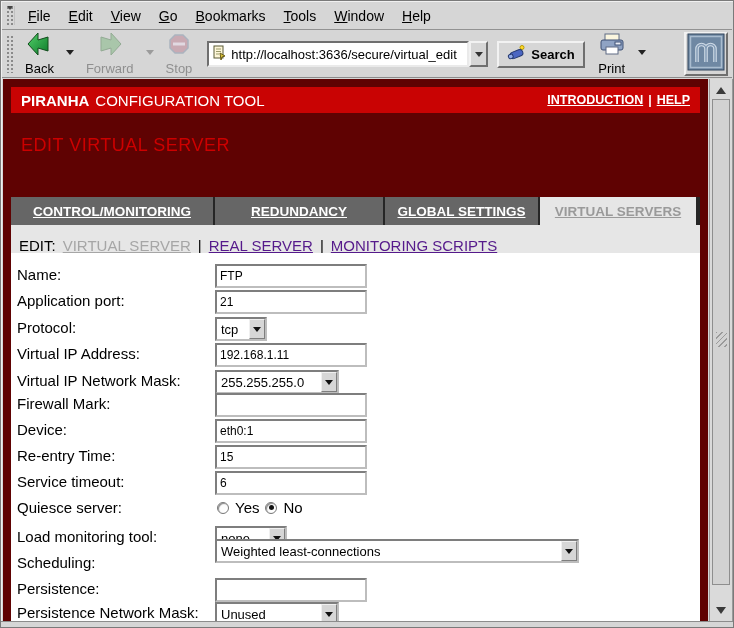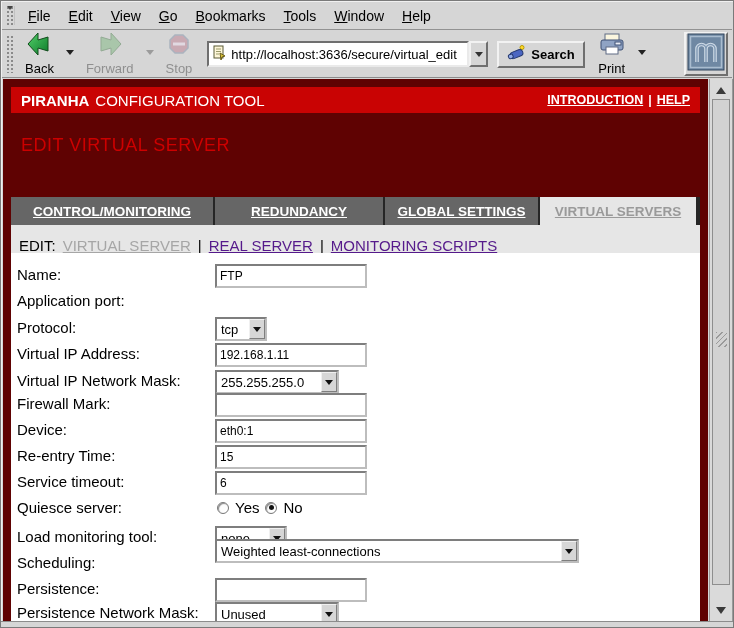--- a/index.html
+++ b/index.html
@@ -255,20 +255,21 @@
       <span>|</span>
       <span class="lk-purple">MONITORING SCRIPTS</span>
     </div>
 
     <div class="formarea">
 
       <span class="flabel" style="top:13px">Name:</span>
       <input class="txt" style="top: 11px;" value="FTP">
 
       <span class="flabel" style="top:39px">Application port:</span>
+      <input class="txt" style="top: 37px;" value="21">
 
       <span class="flabel" style="top:66px">Protocol:</span>
       <div class="sel" style="top:64px;width:52px">
         <span>tcp</span>
         <span class="selbtn">
             <span class="tri"></span>
           </span>
       </div>
 
       <span class="flabel" style="top:92px">Virtual IP Address:</span>

